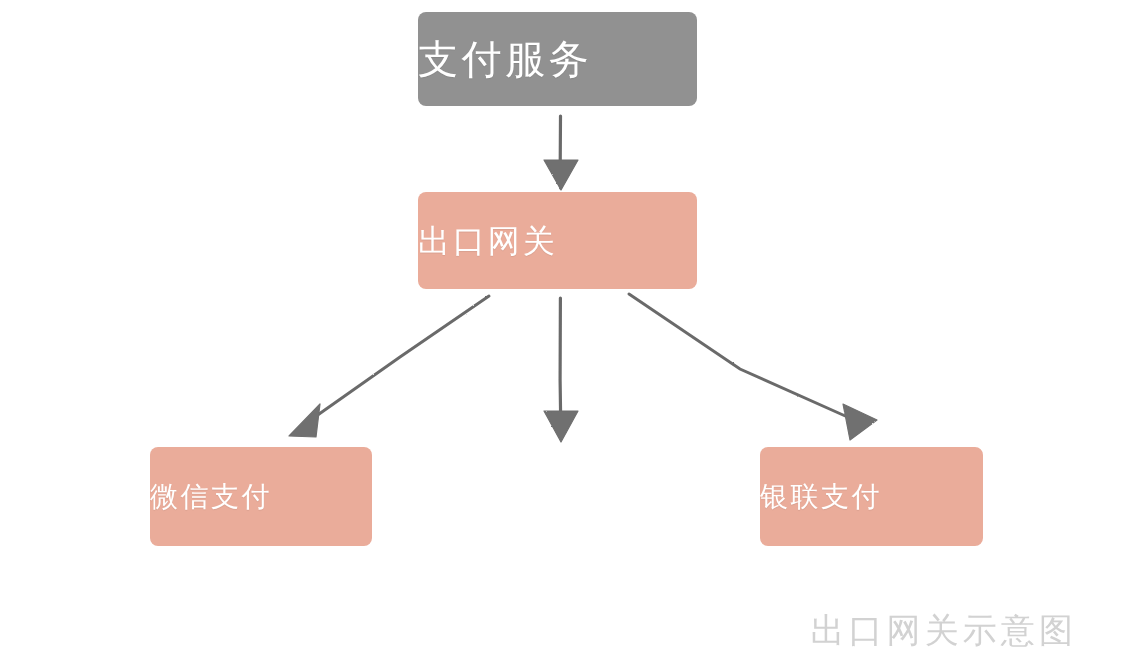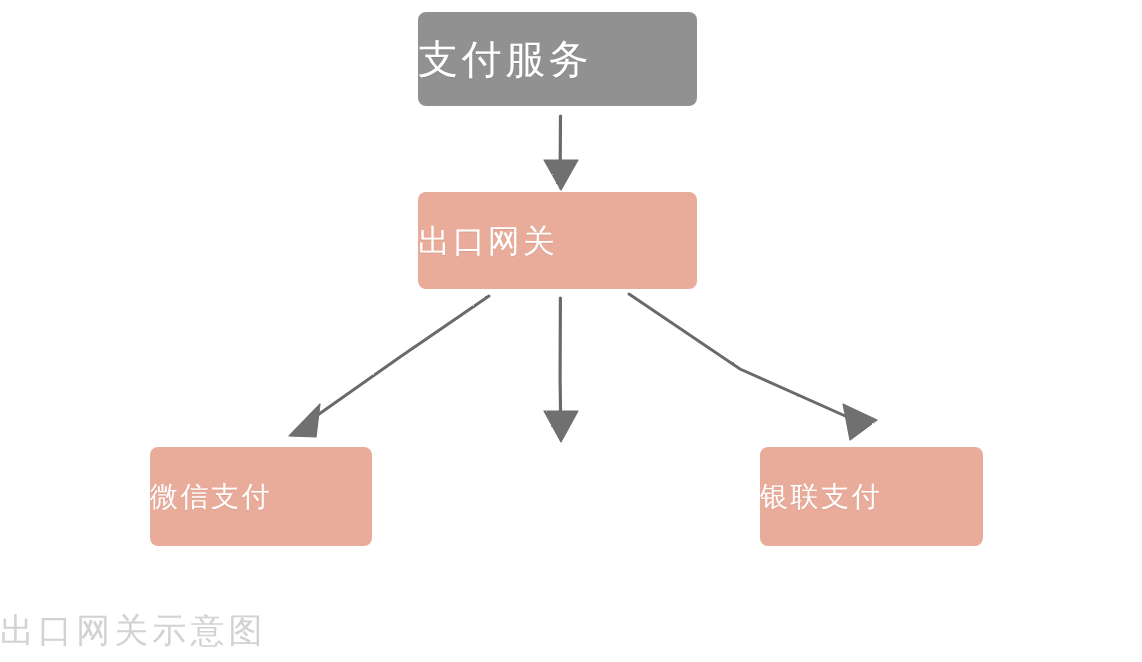--- a/index.html
+++ b/index.html
@@ -70,21 +70,21 @@
     width: 1142px;
     height: 662px;
     pointer-events: none;
   }
 
   .caption {
     position: absolute;
     left: 0;
     top: 608px;
     width: 1077px;
-    text-align: left;
+    text-align: right;
     color: #d2d2d2;
     font-size: 34px;
     letter-spacing: 0.12em;
     font-family: Liberation Serif, serif;
     user-select: none;
   }
 </style>
 </head>
 <body>
 

